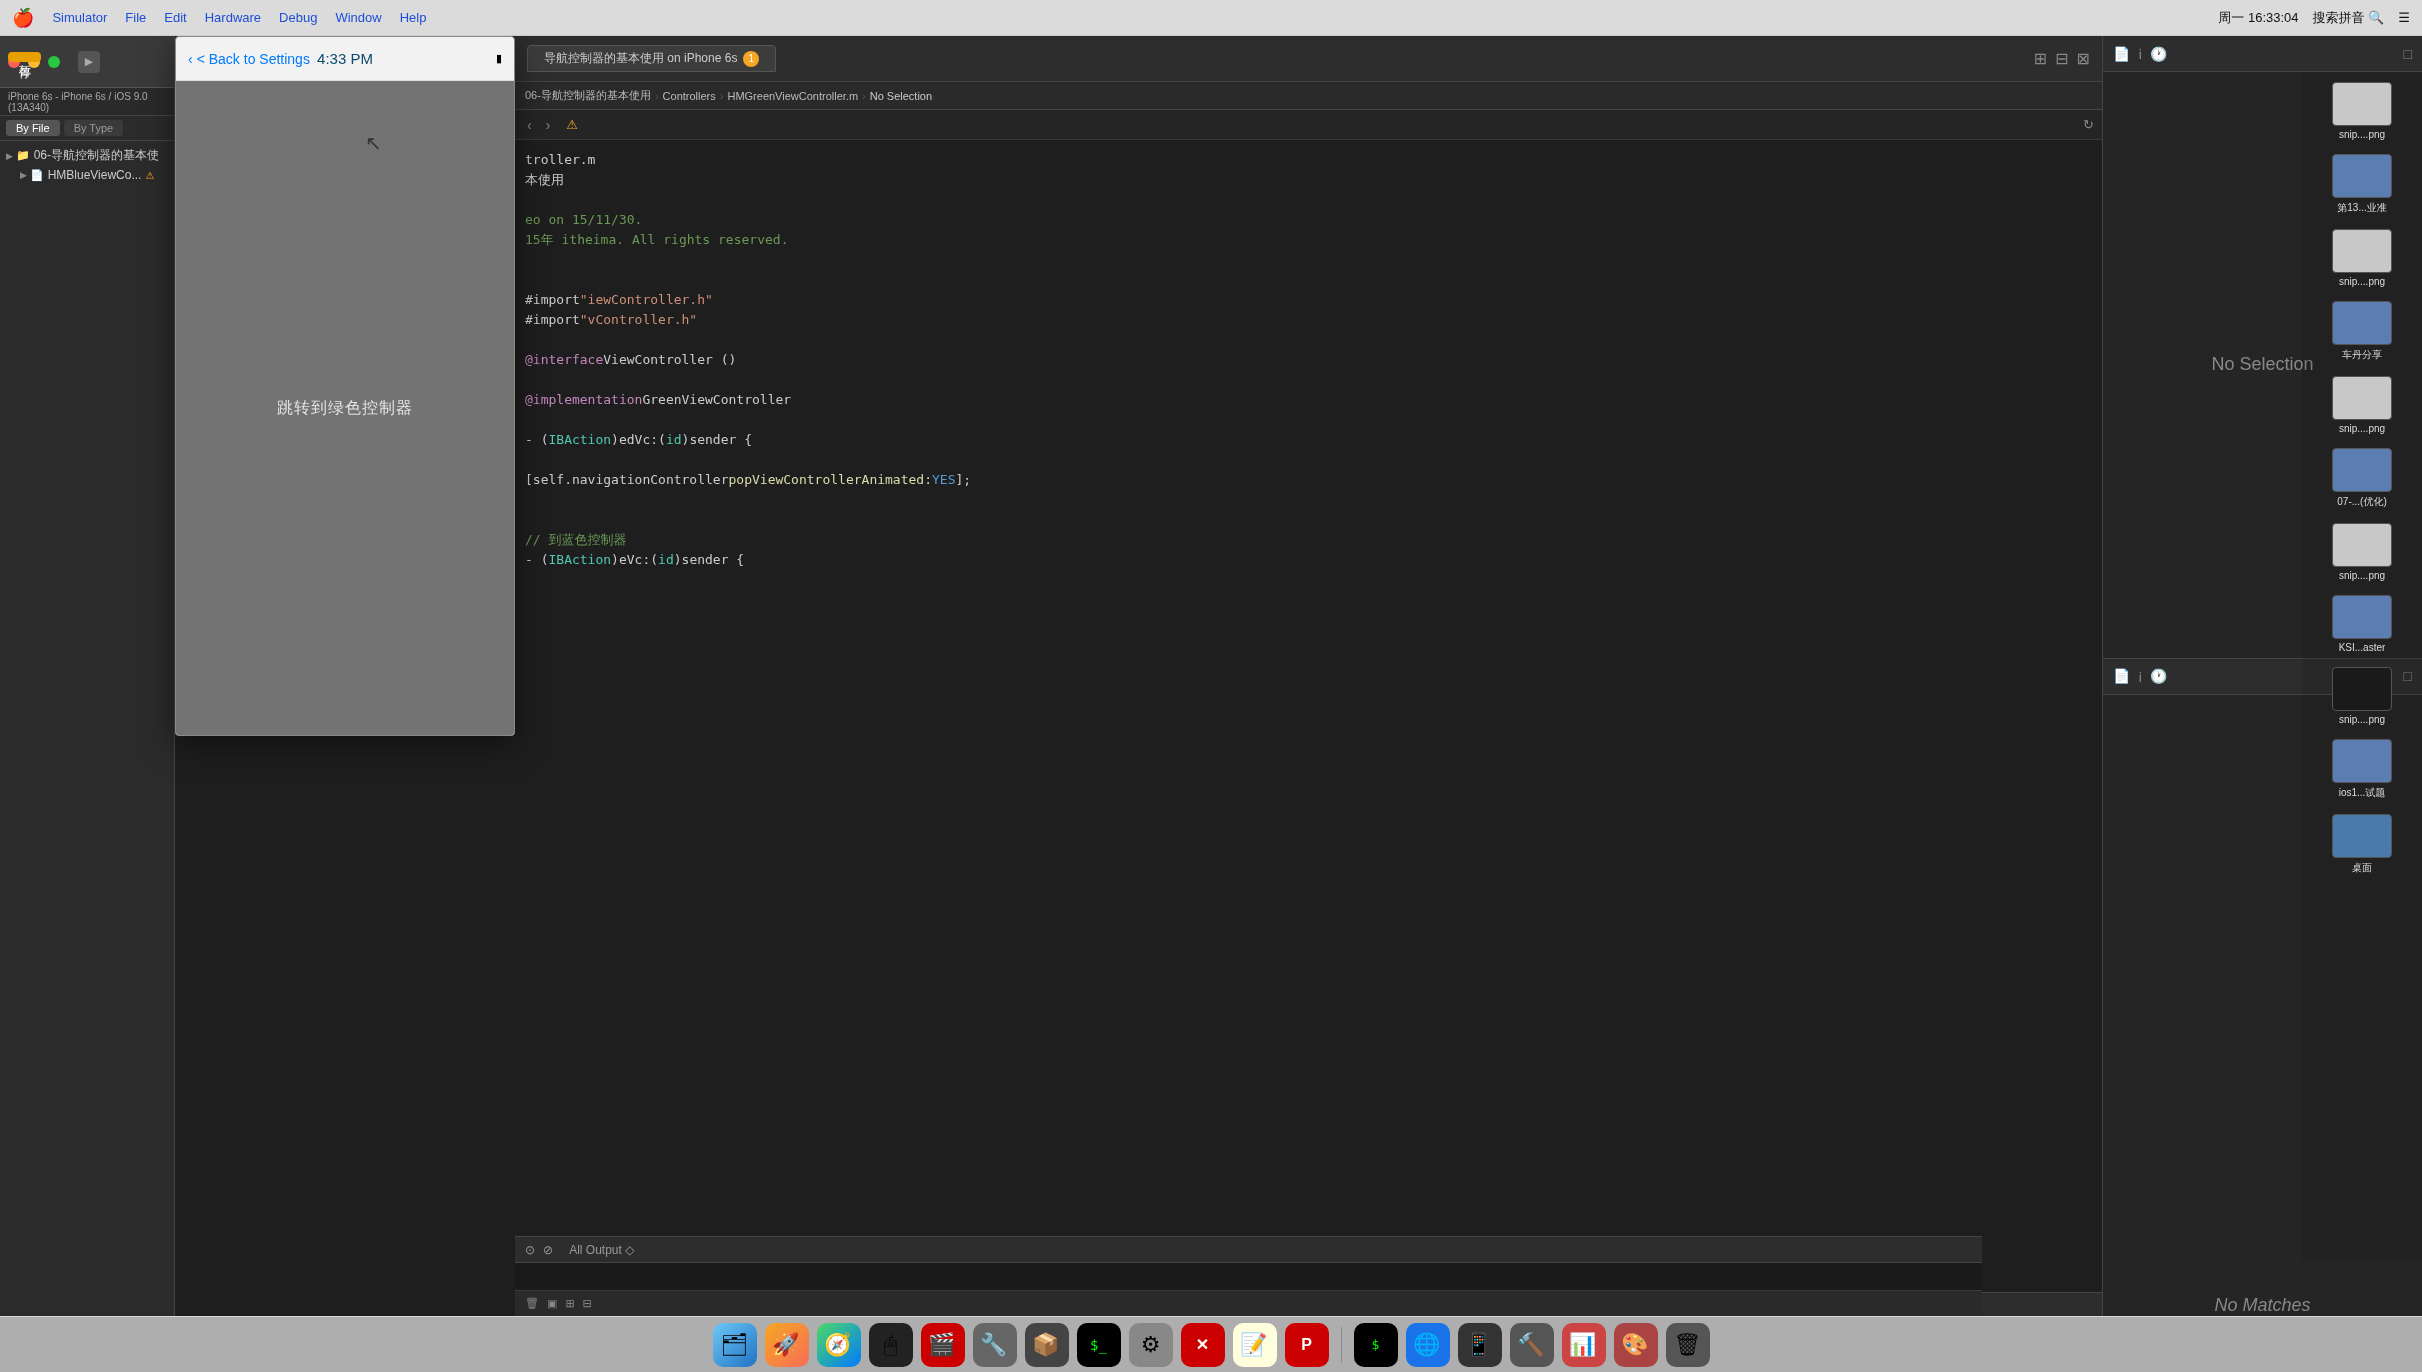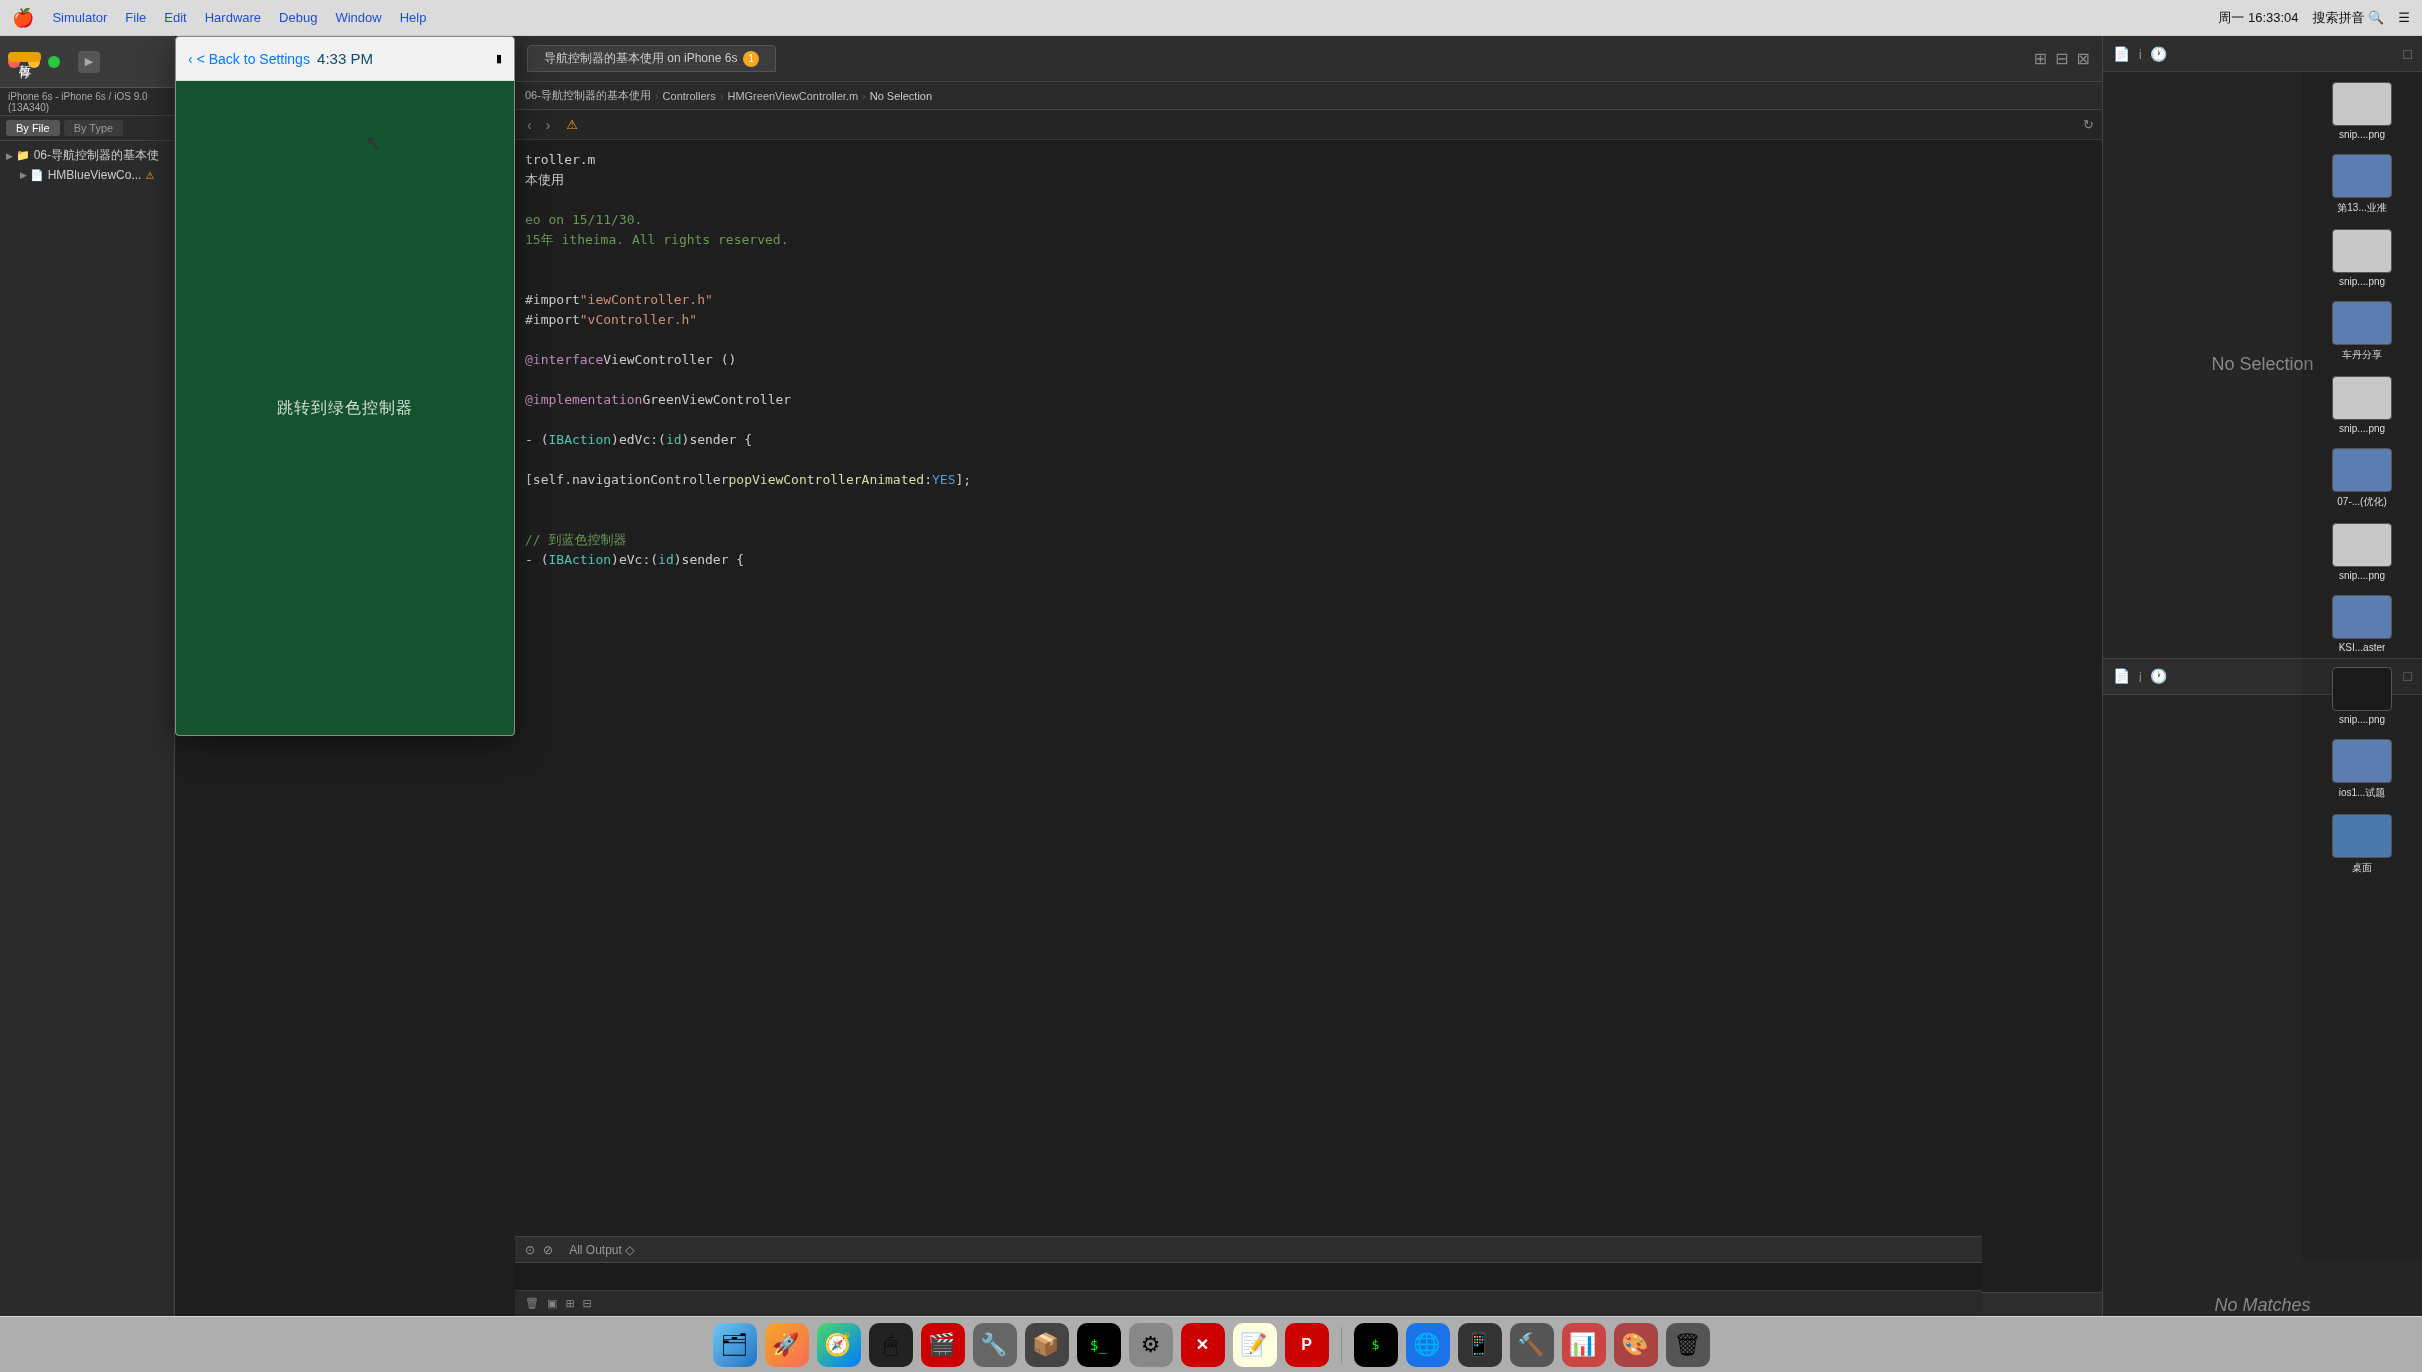--- a/index.html
+++ b/index.html
@@ -511,21 +511,21 @@
 
   <div class="simulator-panel">
     <div class="sim-statusbar">
       <div class="sim-back">
         <span>‹</span>
         <span>&lt; Back to Settings</span>
       </div>
       <span class="sim-time">4:33 PM</span>
       <span class="sim-battery">▮</span>
     </div>
-    <div class="sim-content" style="background:#14532d;">
+    <div class="sim-content" style="background:#737373;">
       <span class="sim-button-text">跳转到绿色控制器</span>
     </div>
   </div>
 
   <div class="cursor-arrow">↖</div>
 
   <div class="code-editor" style="margin-left:340px;">
     <div class="editor-titlebar">
       <div class="editor-tab">
         <span>导航控制器的基本使用 on iPhone 6s</span>

